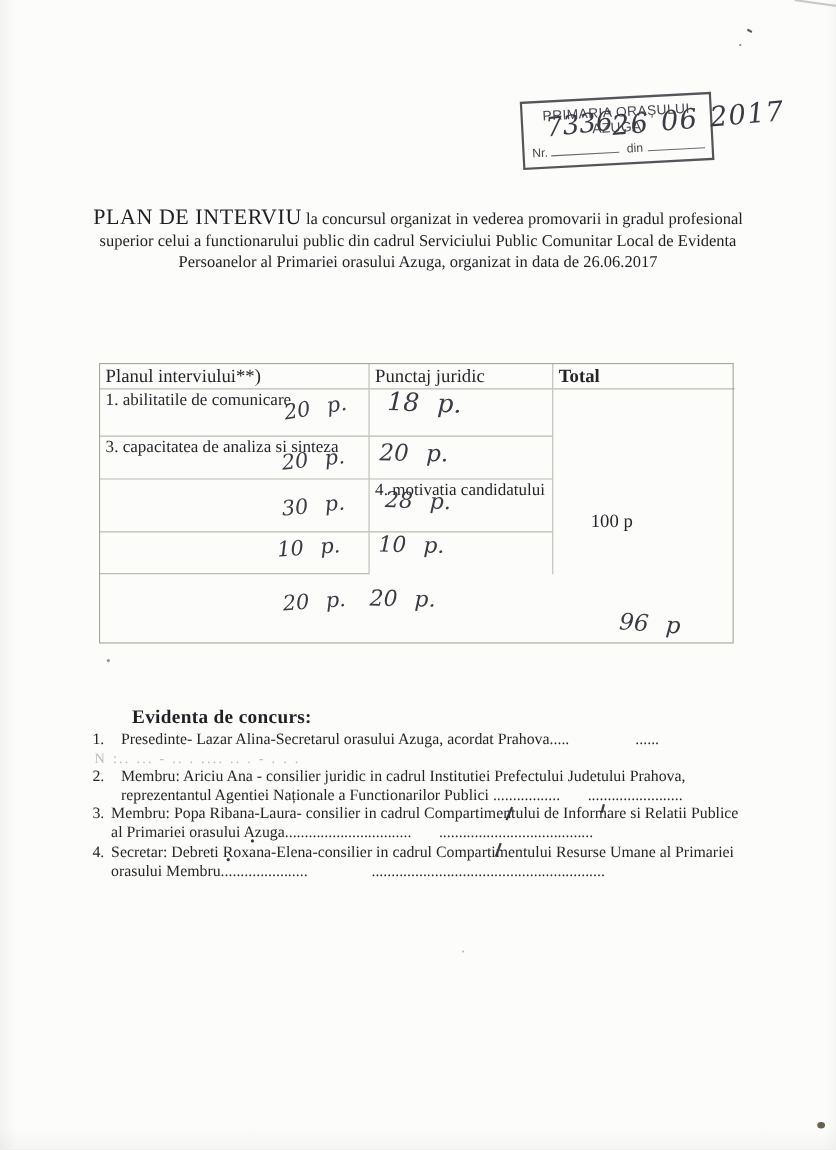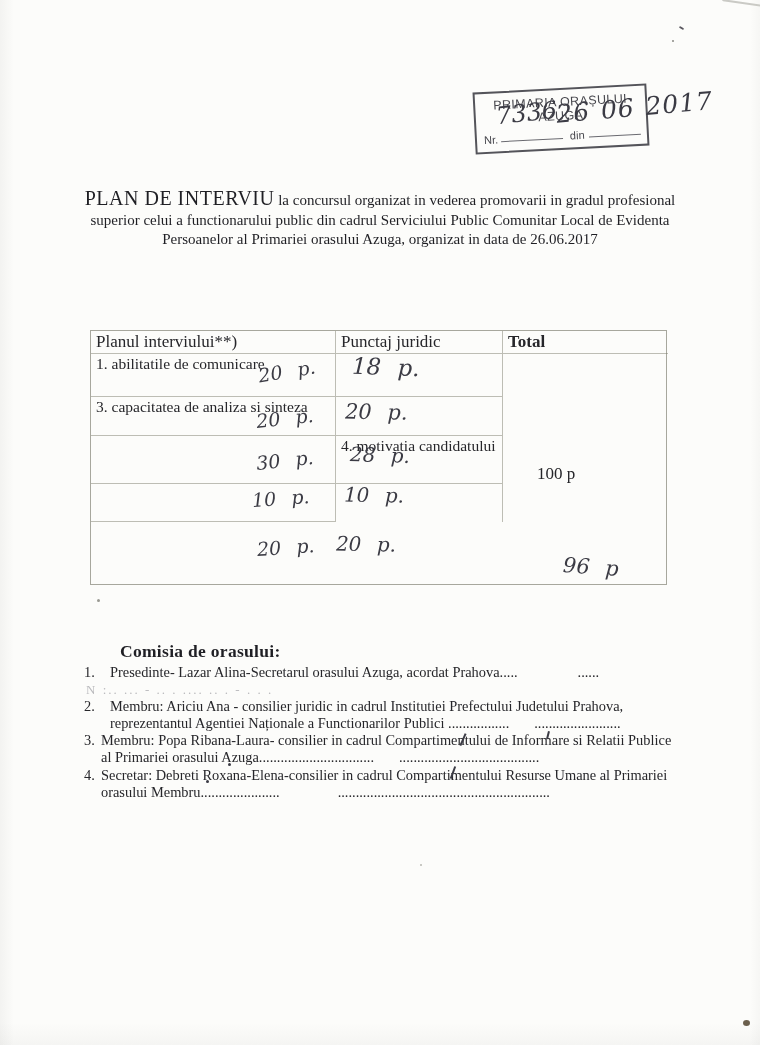--- a/index.html
+++ b/index.html
@@ -104,21 +104,21 @@
   <span class="hw" style="left:256px;top:407px;font-size:19px;--rot:-6deg;">20 p.</span>
   <span class="hw" style="left:345px;top:400px;font-size:21px;--rot:1deg;">20 p.</span>
   <span class="hw" style="left:256px;top:449px;font-size:19px;--rot:-6deg;">30 p.</span>
   <span class="hw" style="left:350px;top:443px;font-size:20px;--rot:2deg;">28 p.</span>
   <span class="hw" style="left:252px;top:487px;font-size:19px;--rot:-4deg;">10 p.</span>
   <span class="hw" style="left:344px;top:483px;font-size:20px;--rot:1deg;">10 p.</span>
   <span class="hw" style="left:257px;top:536px;font-size:19px;--rot:-4deg;">20 p.</span>
   <span class="hw" style="left:336px;top:532px;font-size:20px;--rot:1deg;">20 p.</span>
   <span class="hw" style="left:563px;top:555px;font-size:21px;--rot:4deg;">96 p</span>
 
-  <div class="com-head">Comisia de orasului:</div>
+  <div class="com-head">Evidenta de concurs:</div>
   <div class="com-list">
     <div class="item">
       <span class="num">1.</span>
       <div class="txt"><span>Presedinte- Lazar Alina-Secretarul orasului Azuga, acordat Prahova.....</span><span class="gap" style="width:60px;"></span><span>......</span></div>
     </div>
     <div class="ghost">N :..   ... -  ..  .   ....   .. .  - .   . .</div>
     <div class="item">
       <span class="num">2.</span>
       <div class="txt"><span>Membru: Ariciu Ana - consilier juridic in cadrul Institutiei Prefectului Judetului Prahova, reprezentantul Agentiei Naționale a Functionarilor Publici .................</span><span class="gap" style="width:25px;"></span><span>........................</span></div>
     </div>

